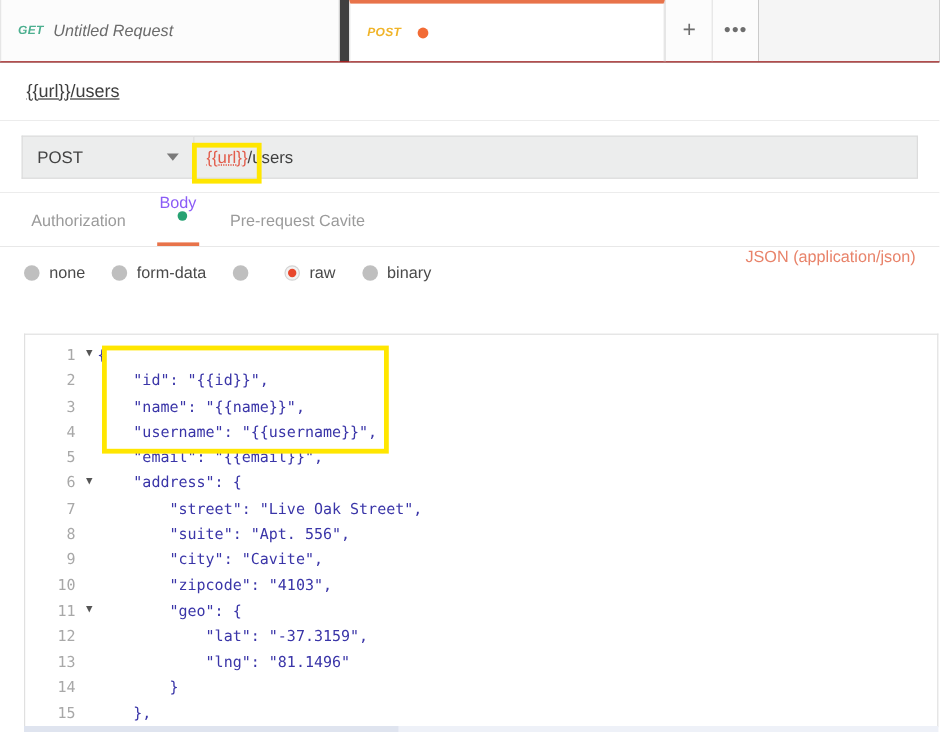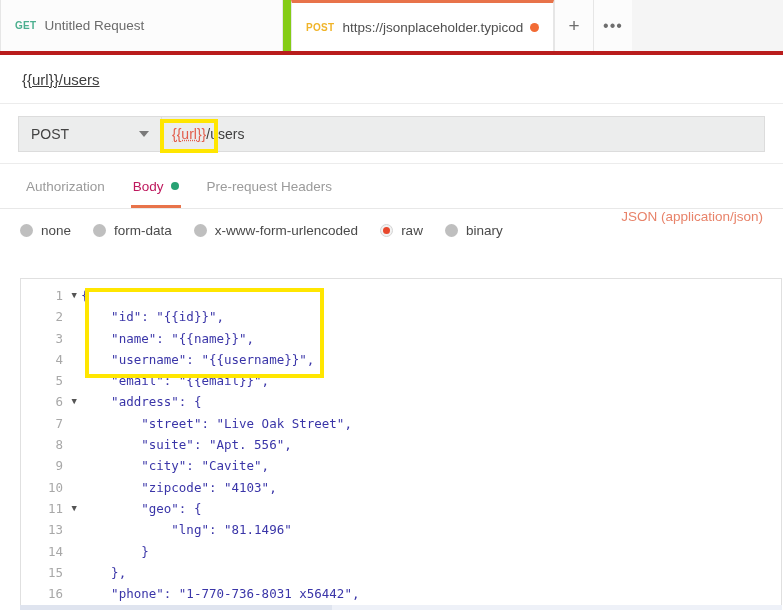--- a/index.html
+++ b/index.html
@@ -13,25 +13,26 @@
     font-family: "Liberation Sans", sans-serif;
     font-size: 13px;
     color: #333333;
     overflow: hidden;
     position: relative;
   }
 
   
   .tabbar {
     height: 51px;
-    background: #84cc16;
+    background: #404040;
     display: flex;
     align-items: stretch;
-    border-bottom: 4px solid #b91c1c;
-    position: relative;
+    border-bottom: 1px solid #b91c1c;
+    position: relative;
+    font-style: italic;
   }
   .req-tab {
     display: flex;
     align-items: center;
     padding: 0 14px;
     background: #fbfbfb;
     border-right: 1px solid #e6e6e6;
     border-left: 1px solid #e6e6e6;
     box-sizing: border-box;
     position: relative;
@@ -176,21 +177,21 @@
   .sec-tab {
     position: relative;
     height: 100%;
     display: flex;
     align-items: center;
     padding: 0 14px;
     font-size: 13.5px;
     color: #9b9b9b;
     white-space: nowrap;
   }
-  .sec-tab.active { color: #be185d; }
+  .sec-tab.active { color: #8b5cf6; flex-direction: column; }
   .sec-tab.active::after {
     content: "";
     position: absolute;
     left: 12px; right: 12px; bottom: 0;
     height: 3px;
     background: #e8734a;
   }
   .body-dot {
     width: 8px; height: 8px;
     border-radius: 50%;
@@ -307,21 +308,20 @@
 <body>
 
 <div class="tabbar">
   <div class="req-tab tab-inactive">
     <span class="method-chip method-get">GET</span>
     <span class="tab-title">Untitled Request</span>
   </div>
 
   <div class="req-tab tab-active">
     <span class="method-chip method-post-tab">POST</span>
-    <span class="tab-title active-title">https://jsonplaceholder.typicod</span>
     <span class="unsaved-dot"></span>
   </div>
 
   <div class="tab-btn plus-btn">
     <span>+</span>
   </div>
   <div class="tab-btn more-btn">
     <span>•••</span>
   </div>
   <div class="tabbar-filler"></div>
@@ -344,36 +344,35 @@
 
 <div class="sec-tabs">
   <div class="sec-tab">
     <span>Authorization</span>
   </div>
   <div class="sec-tab active">
     <span>Body</span>
     <span class="body-dot"></span>
   </div>
   <div class="sec-tab">
-    <span>Pre-request Headers</span>
+    <span>Pre-request Cavite</span>
   </div>
 </div>
 
 <div class="radio-row">
   <div class="radio-item">
     <span class="radio-dot"></span>
     <span>none</span>
   </div>
   <div class="radio-item">
     <span class="radio-dot"></span>
     <span>form-data</span>
   </div>
   <div class="radio-item">
     <span class="radio-dot"></span>
-    <span>x-www-form-urlencoded</span>
   </div>
   <div class="radio-item">
     <span class="radio-dot checked"></span>
     <span>raw</span>
   </div>
   <div class="radio-item">
     <span class="radio-dot"></span>
     <span>binary</span>
   </div>
   <div class="content-type">JSON (application/json)</div>
@@ -385,20 +384,21 @@
       <div class="code-line"><span class="gutter">2</span><span class="code-text">    "id": "{{id}}",</span></div>
       <div class="code-line"><span class="gutter">3</span><span class="code-text">    "name": "{{name}}",</span></div>
       <div class="code-line"><span class="gutter">4</span><span class="code-text">    "username": "{{username}}",</span></div>
       <div class="code-line"><span class="gutter">5</span><span class="code-text">    "email": "{{email}}",</span></div>
       <div class="code-line"><span class="gutter">6<span class="fold">▼</span></span><span class="code-text">    "address": {</span></div>
       <div class="code-line"><span class="gutter">7</span><span class="code-text">        "street": "Live Oak Street",</span></div>
       <div class="code-line"><span class="gutter">8</span><span class="code-text">        "suite": "Apt. 556",</span></div>
       <div class="code-line"><span class="gutter">9</span><span class="code-text">        "city": "Cavite",</span></div>
       <div class="code-line"><span class="gutter">10</span><span class="code-text">        "zipcode": "4103",</span></div>
       <div class="code-line"><span class="gutter">11<span class="fold">▼</span></span><span class="code-text">        "geo": {</span></div>
+      <div class="code-line"><span class="gutter">12</span><span class="code-text">            "lat": "-37.3159",</span></div>
       <div class="code-line"><span class="gutter">13</span><span class="code-text">            "lng": "81.1496"</span></div>
       <div class="code-line"><span class="gutter">14</span><span class="code-text">        }</span></div>
       <div class="code-line"><span class="gutter">15</span><span class="code-text">    },</span></div>
       <div class="code-line"><span class="gutter">16</span><span class="code-text">    "phone": "1-770-736-8031 x56442",</span></div>
     </div>
 </div>
 
 <div class="hscroll">
   <div class="hscroll-thumb"></div>
 </div>

